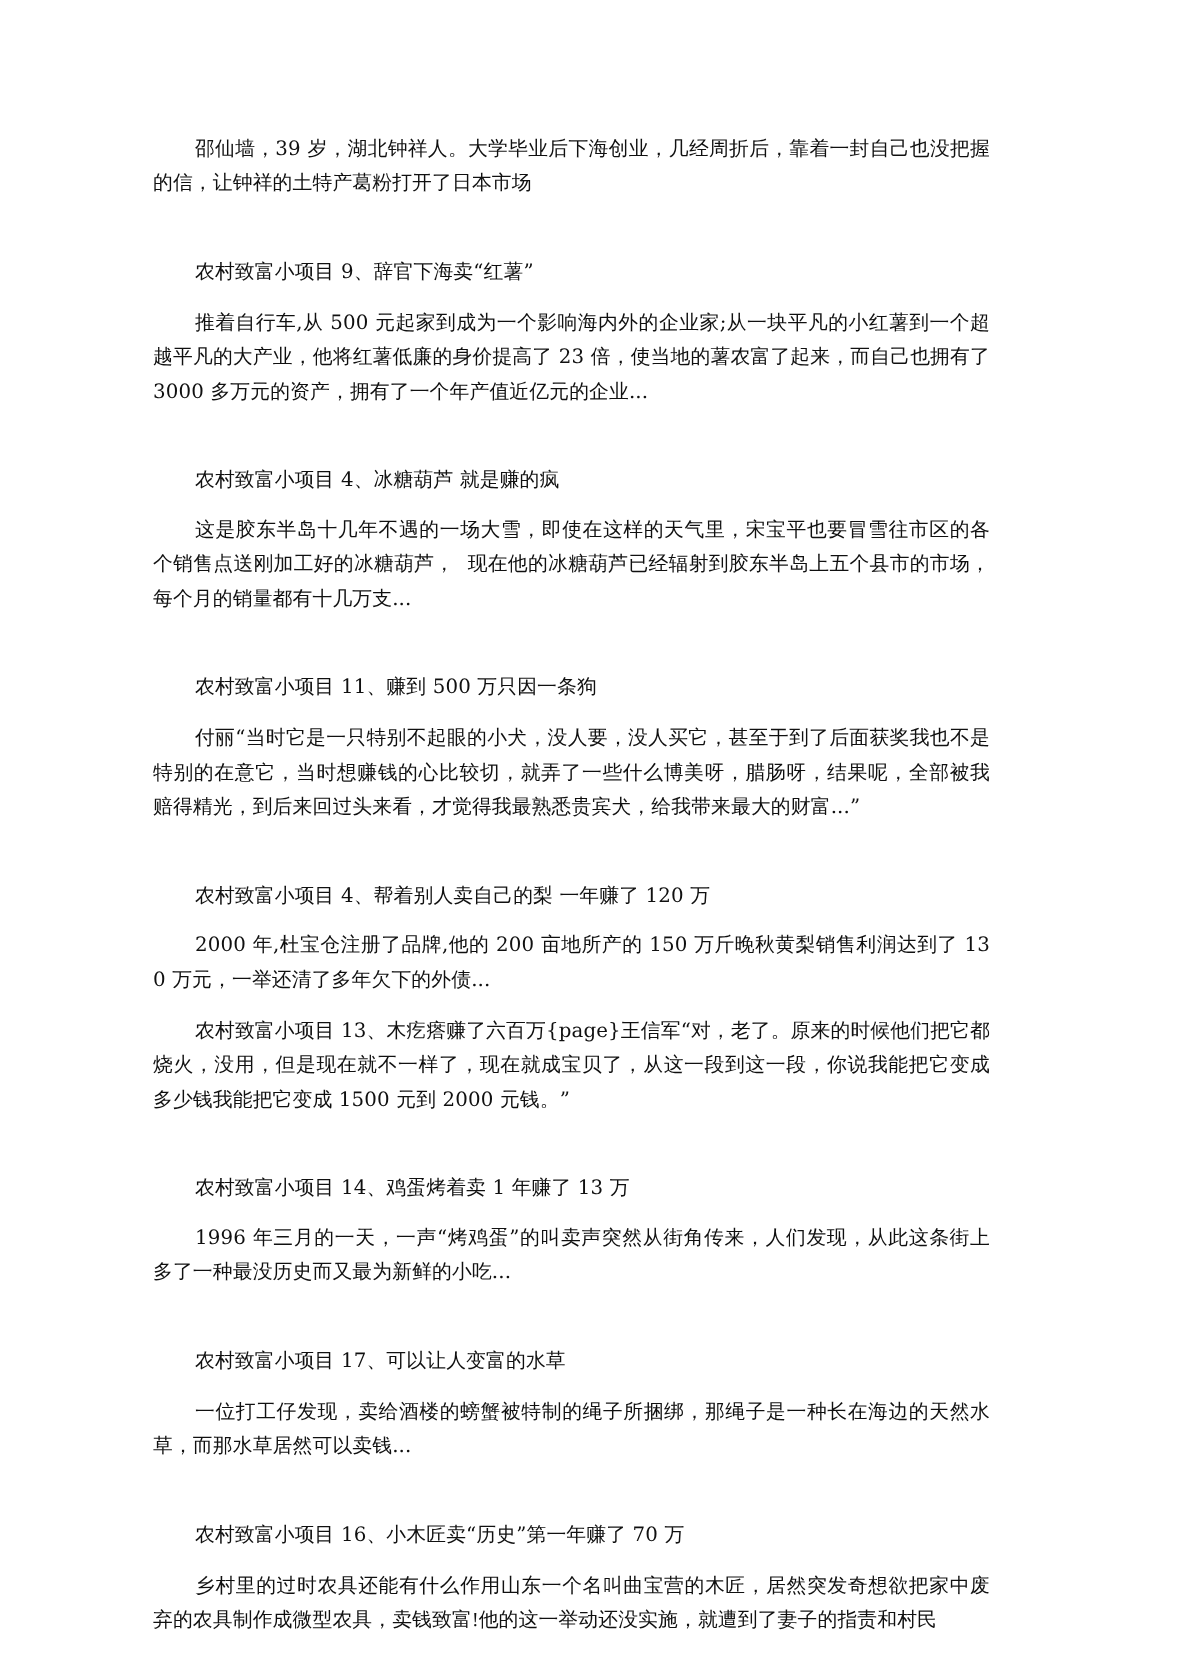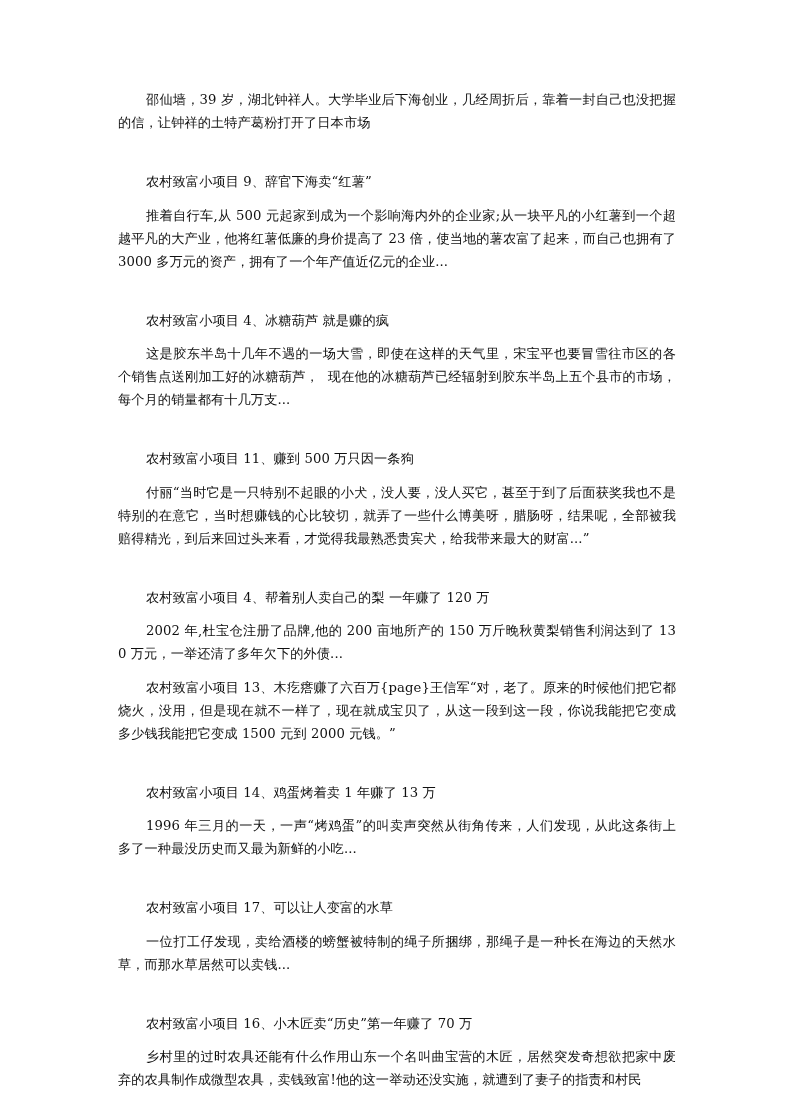--- a/index.html
+++ b/index.html
@@ -11,21 +11,21 @@
   .page {
     position: relative;
     width: 792px;
     height: 1120px;
     background: #ffffff;
     overflow: hidden;
     box-sizing: border-box;
   }
   .doc-body {
     position: absolute;
-    left: 118px;
+    left: 102px;
     top: 88px;
     width: 558px;
   }
   .para {
     font-family: "DejaVu Serif", "Liberation Serif", serif;
     font-size: 13.2px;
     line-height: 23px;
     color: #101010;
     text-align: justify;
     text-justify: inter-ideograph;
@@ -34,36 +34,37 @@
     white-space: pre-wrap;
     word-break: break-all;
     letter-spacing: 0.1px;
   }
   .para.heading {
     text-align: left;
     margin-top: 36px;
   }
   .para.last {
     margin-bottom: 0;
+    font-family: Liberation Serif, serif;
   }
 </style>
 </head>
 <body>
 
 <div class="page">
   <div class="doc-body" id="doc-body">
       <p class="para">邵仙墙，39 岁，湖北钟祥人。大学毕业后下海创业，几经周折后，靠着一封自己也没把握的信，让钟祥的土特产葛粉打开了日本市场</p>
       <p class="para heading">农村致富小项目 9、辞官下海卖“红薯”</p>
       <p class="para">推着自行车,从 500 元起家到成为一个影响海内外的企业家;从一块平凡的小红薯到一个超越平凡的大产业，他将红薯低廉的身价提高了 23 倍，使当地的薯农富了起来，而自己也拥有了 3000 多万元的资产，拥有了一个年产值近亿元的企业...</p>
       <p class="para heading">农村致富小项目 4、冰糖葫芦 就是赚的疯</p>
       <p class="para">这是胶东半岛十几年不遇的一场大雪，即使在这样的天气里，宋宝平也要冒雪往市区的各个销售点送刚加工好的冰糖葫芦，  现在他的冰糖葫芦已经辐射到胶东半岛上五个县市的市场，每个月的销量都有十几万支...</p>
       <p class="para heading">农村致富小项目 11、赚到 500 万只因一条狗</p>
       <p class="para">付丽“当时它是一只特别不起眼的小犬，没人要，没人买它，甚至于到了后面获奖我也不是特别的在意它，当时想赚钱的心比较切，就弄了一些什么博美呀，腊肠呀，结果呢，全部被我赔得精光，到后来回过头来看，才觉得我最熟悉贵宾犬，给我带来最大的财富...”</p>
       <p class="para heading">农村致富小项目 4、帮着别人卖自己的梨 一年赚了 120 万</p>
-      <p class="para">2002 年,杜宝仓注册了品牌,他的 200 亩地所产的 150 万斤晚秋黄梨销售利润达到了 130 万元，一举还清了多年欠下的外债...</p>
+      <p class="para">2000 年,杜宝仓注册了品牌,他的 200 亩地所产的 150 万斤晚秋黄梨销售利润达到了 130 万元，一举还清了多年欠下的外债...</p>
       <p class="para">农村致富小项目 13、木疙瘩赚了六百万{page}王信军“对，老了。原来的时候他们把它都烧火，没用，但是现在就不一样了，现在就成宝贝了，从这一段到这一段，你说我能把它变成多少钱我能把它变成 1500 元到 2000 元钱。”</p>
       <p class="para heading">农村致富小项目 14、鸡蛋烤着卖 1 年赚了 13 万</p>
       <p class="para">1996 年三月的一天，一声“烤鸡蛋”的叫卖声突然从街角传来，人们发现，从此这条街上多了一种最没历史而又最为新鲜的小吃...</p>
       <p class="para heading">农村致富小项目 17、可以让人变富的水草</p>
       <p class="para">一位打工仔发现，卖给酒楼的螃蟹被特制的绳子所捆绑，那绳子是一种长在海边的天然水草，而那水草居然可以卖钱...</p>
       <p class="para heading">农村致富小项目 16、小木匠卖“历史”第一年赚了 70 万</p>
       <p class="para last">乡村里的过时农具还能有什么作用山东一个名叫曲宝营的木匠，居然突发奇想欲把家中废弃的农具制作成微型农具，卖钱致富!他的这一举动还没实施，就遭到了妻子的指责和村民</p>
     </div>
 </div>
 

